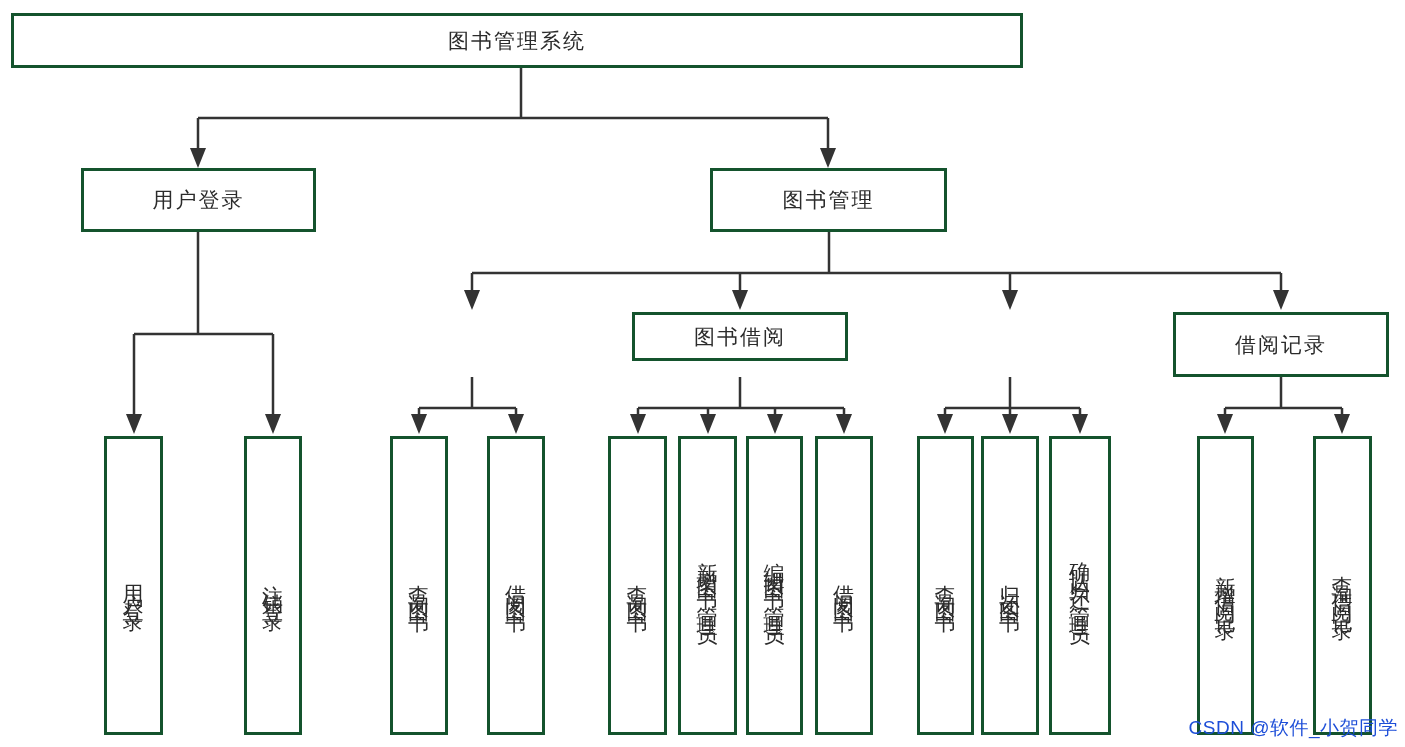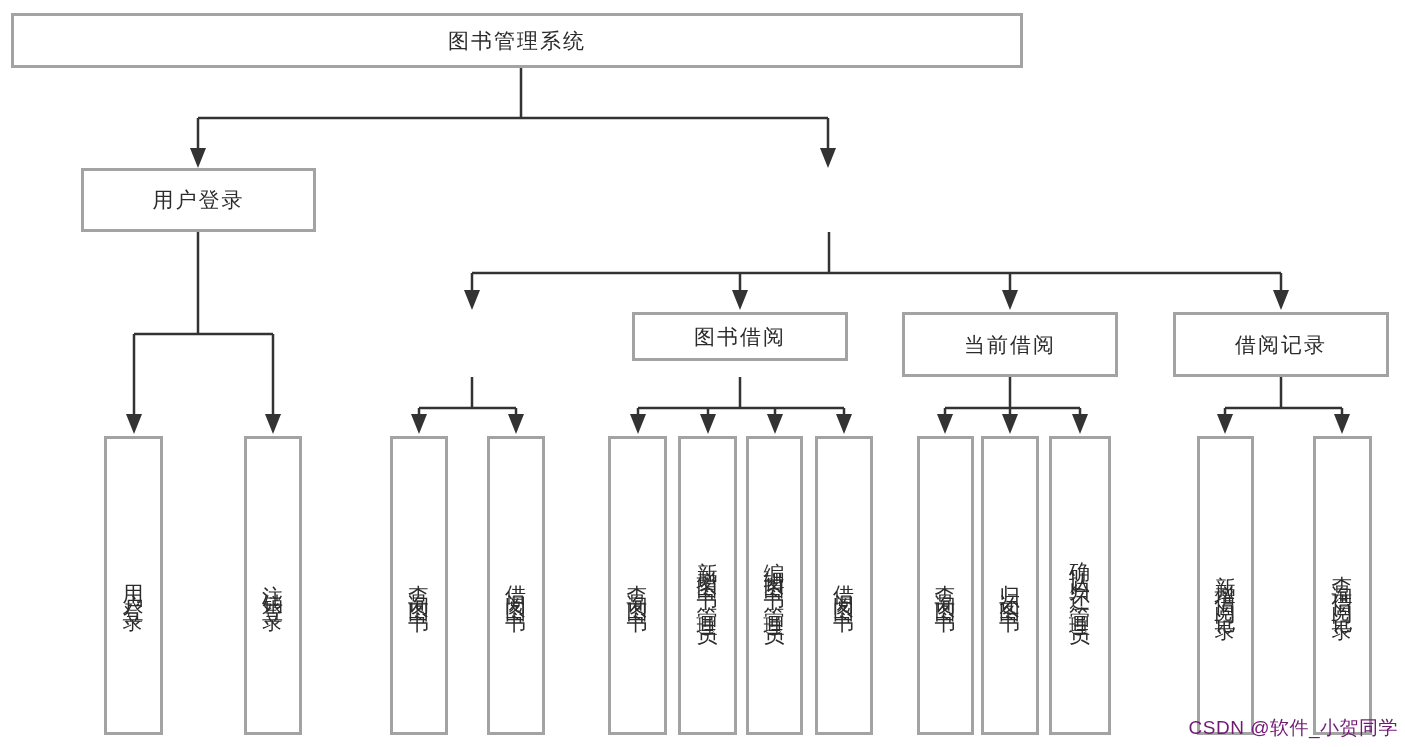--- a/index.html
+++ b/index.html
@@ -4,21 +4,21 @@
 <style>
   html,body{margin:0;padding:0;background:#ffffff;}
   .canvas{
     position:relative;width:1405px;height:747px;background:#ffffff;overflow:hidden;
     font-family:"Liberation Sans","DejaVu Sans",sans-serif;color:#2b2b2b;
   }
   .canvas svg{position:absolute;left:0;top:0;}
   .spine{stroke:#333333;stroke-width:2.5;fill:none;}
   .box{
     position:absolute;box-sizing:border-box;background:#ffffff;
-    border:3px solid #a3a3a3;display:flex;align-items:center;justify-content:center;
+    border:3px solid #14532d;display:flex;align-items:center;justify-content:center;
     z-index:1;
   }
   .box.h{font-size:21px;letter-spacing:2px;white-space:nowrap;}
   .vt{
     writing-mode:vertical-rl;text-orientation:mixed;
     font-size:21px;letter-spacing:9px;line-height:1;
   }
   .watermark{
     position:absolute;right:7px;bottom:6px;z-index:2;
     font-size:19px;letter-spacing:0.5px;color:#c7c7c7;white-space:nowrap;
@@ -76,23 +76,23 @@
         <line x1="1225" y1="408" x2="1225" y2="422" stroke="#333333" stroke-width="2.5"></line>
         <polygon points="1217,414 1233,414 1225,434" fill="#333333"></polygon>
         <line x1="1342" y1="408" x2="1342" y2="422" stroke="#333333" stroke-width="2.5"></line>
         <polygon points="1334,414 1350,414 1342,434" fill="#333333"></polygon>
       </g>
   </svg>
 
   <div class="box h" style="left:11px;top:13px;width:1012px;height:55px">图书管理系统</div>
 
   <div class="box h" style="left:81px;top:168px;width:235px;height:64px">用户登录</div>
+  <div class="box h" style="left:710px;top:168px;width:237px;height:64px">图书管理</div>
 
   <div class="box h" style="left:632px;top:312px;width:216px;height:49px">图书借阅</div>
-  <div class="box h" style="left:902px;top:312px;width:216px;height:65px">当前借阅</div>
   <div class="box h" style="left:1173px;top:312px;width:216px;height:65px">借阅记录</div>
 
   <div class="box v" style="left:104px;top:436px;width:59px;height:299px">
     <span class="vt">用户登录</span>
     </div>
   <div class="box v" style="left:244px;top:436px;width:58px;height:299px">
     <span class="vt">注销登录</span>
     </div>
 
   <div class="box v" style="left:390px;top:436px;width:58px;height:299px">
@@ -125,14 +125,14 @@
     <span class="vt">确认归还（管理员）</span>
     </div>
 
   <div class="box v" style="left:1197px;top:436px;width:57px;height:299px">
     <span class="vt">新增借阅记录</span>
     </div>
   <div class="box v" style="left:1313px;top:436px;width:59px;height:299px">
     <span class="vt">查询借阅记录</span>
     </div>
 
-  <div class="watermark" id="watermark" style="color: #701a75;">CSDN @软件_小贺同学</div>
+  <div class="watermark" id="watermark" style="color: #1d4ed8;">CSDN @软件_小贺同学</div>
 </div>
 
 </body></html>

